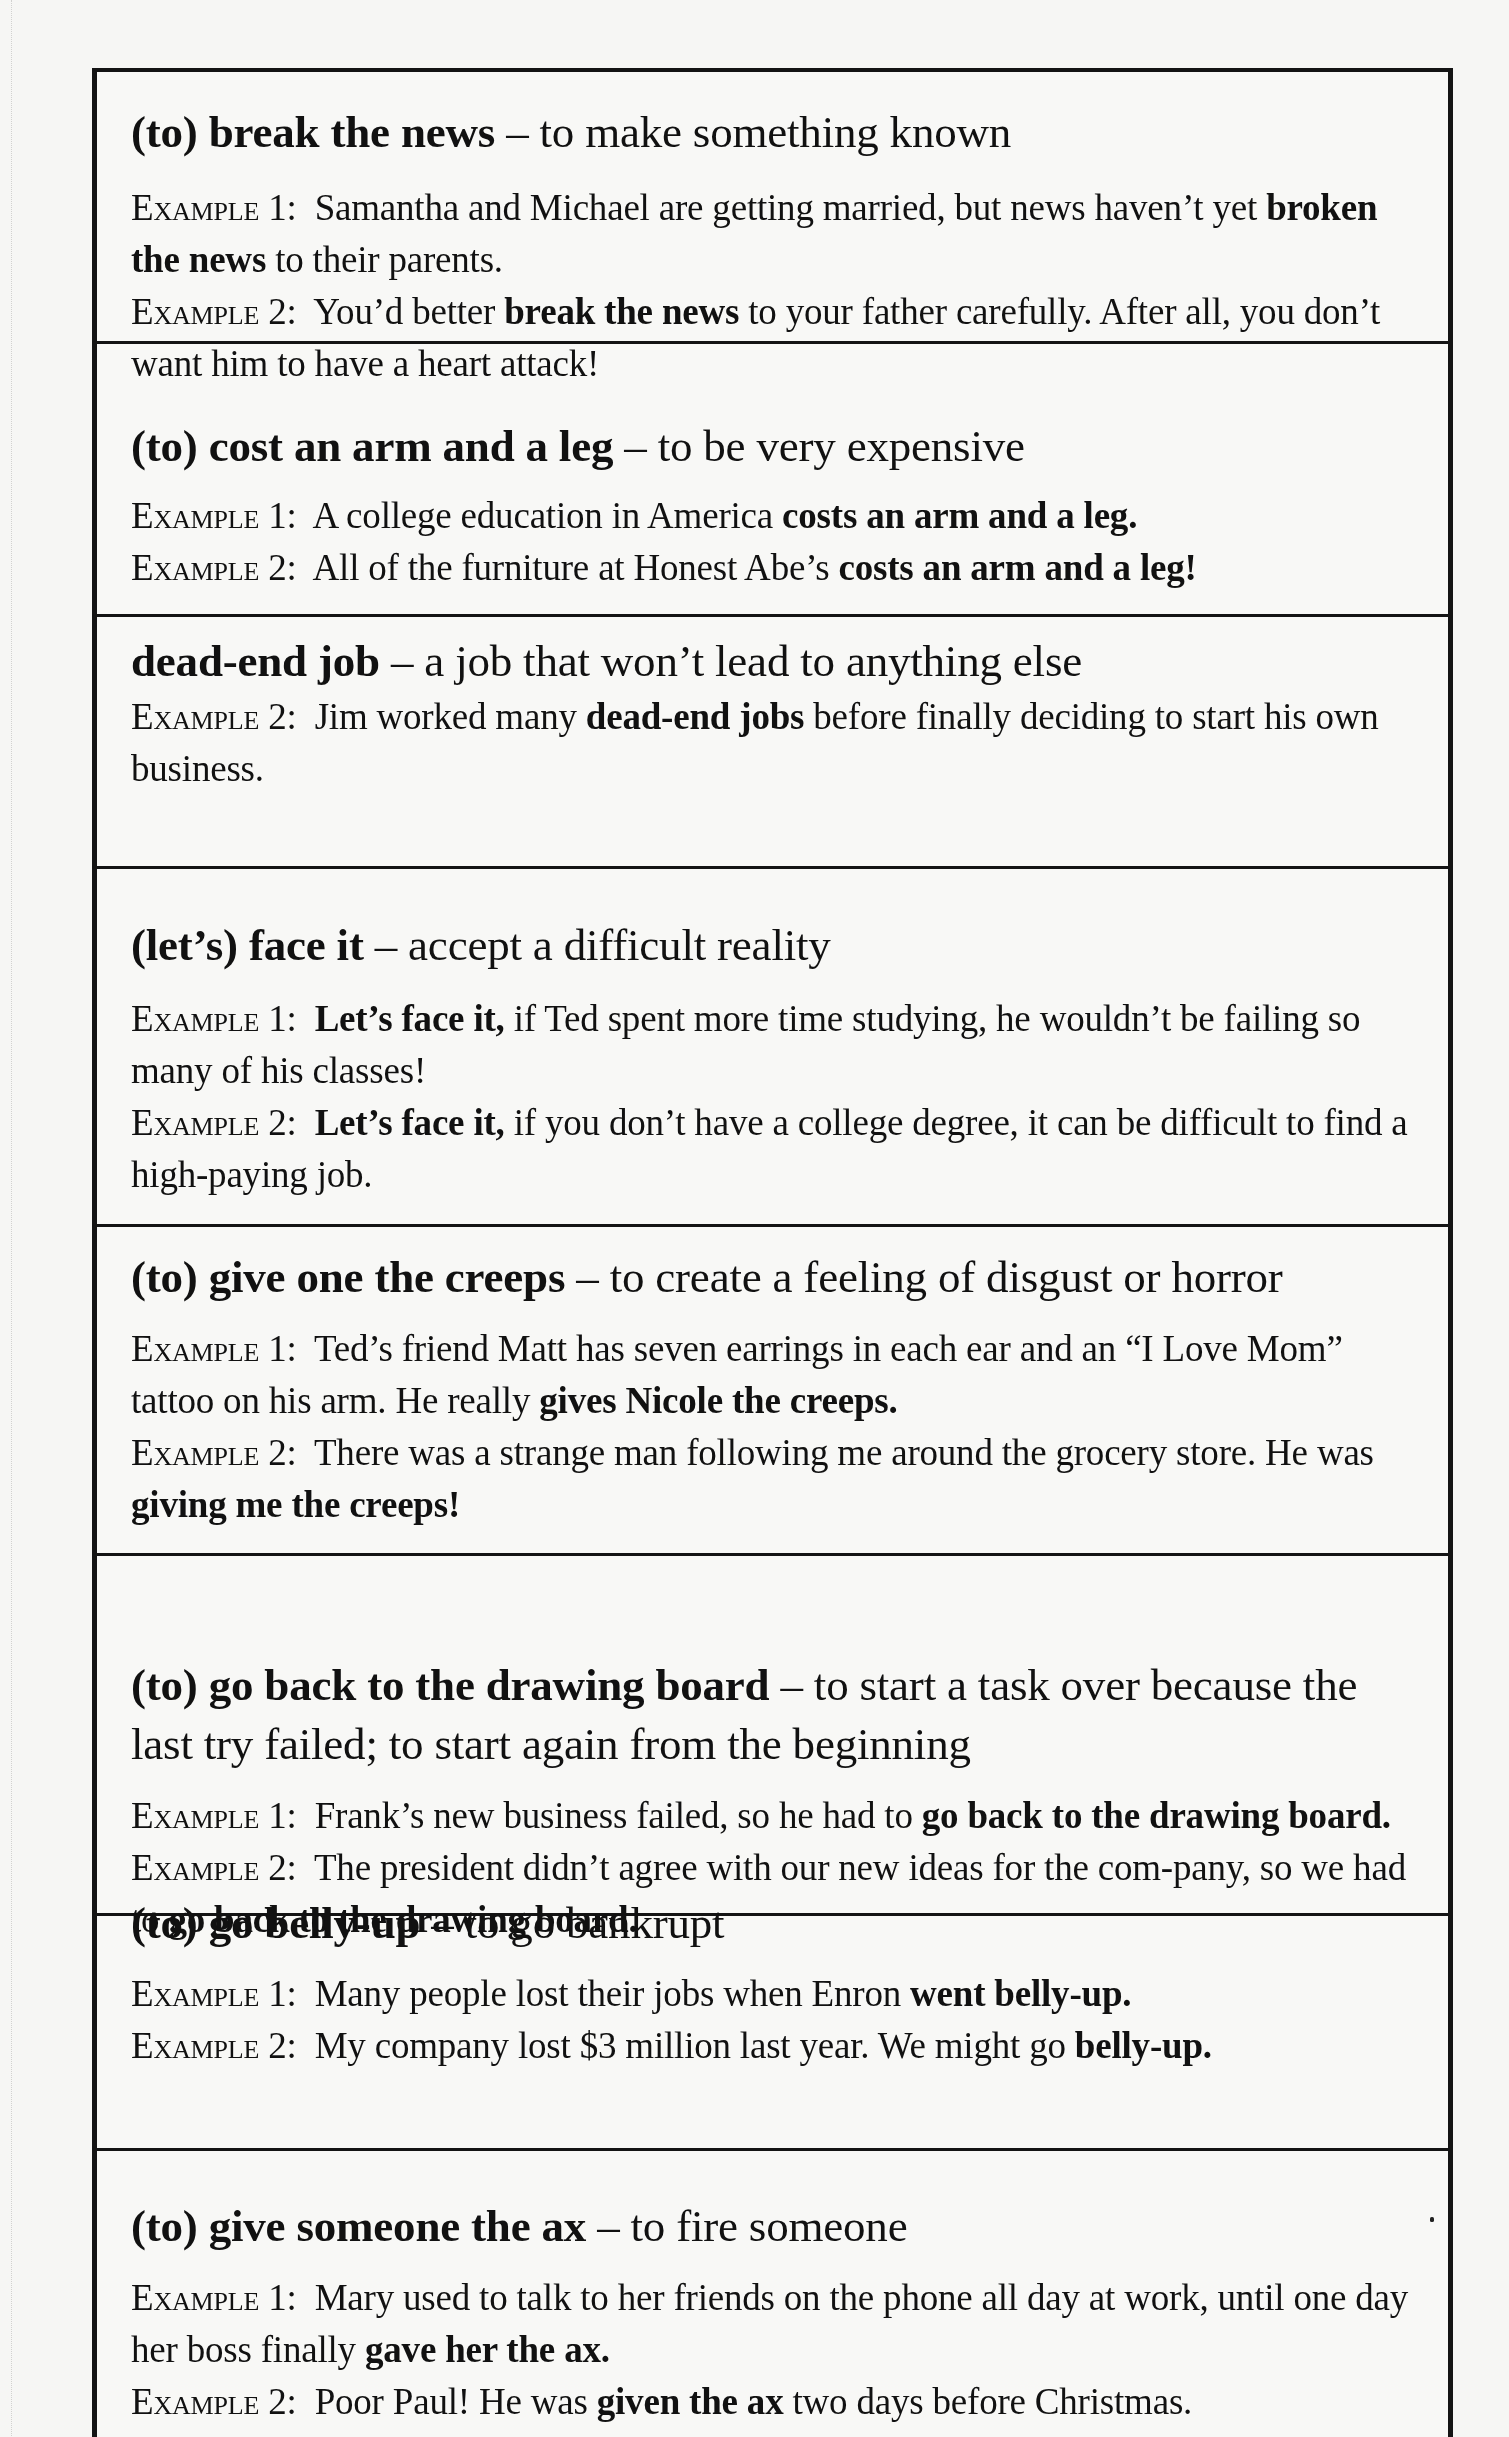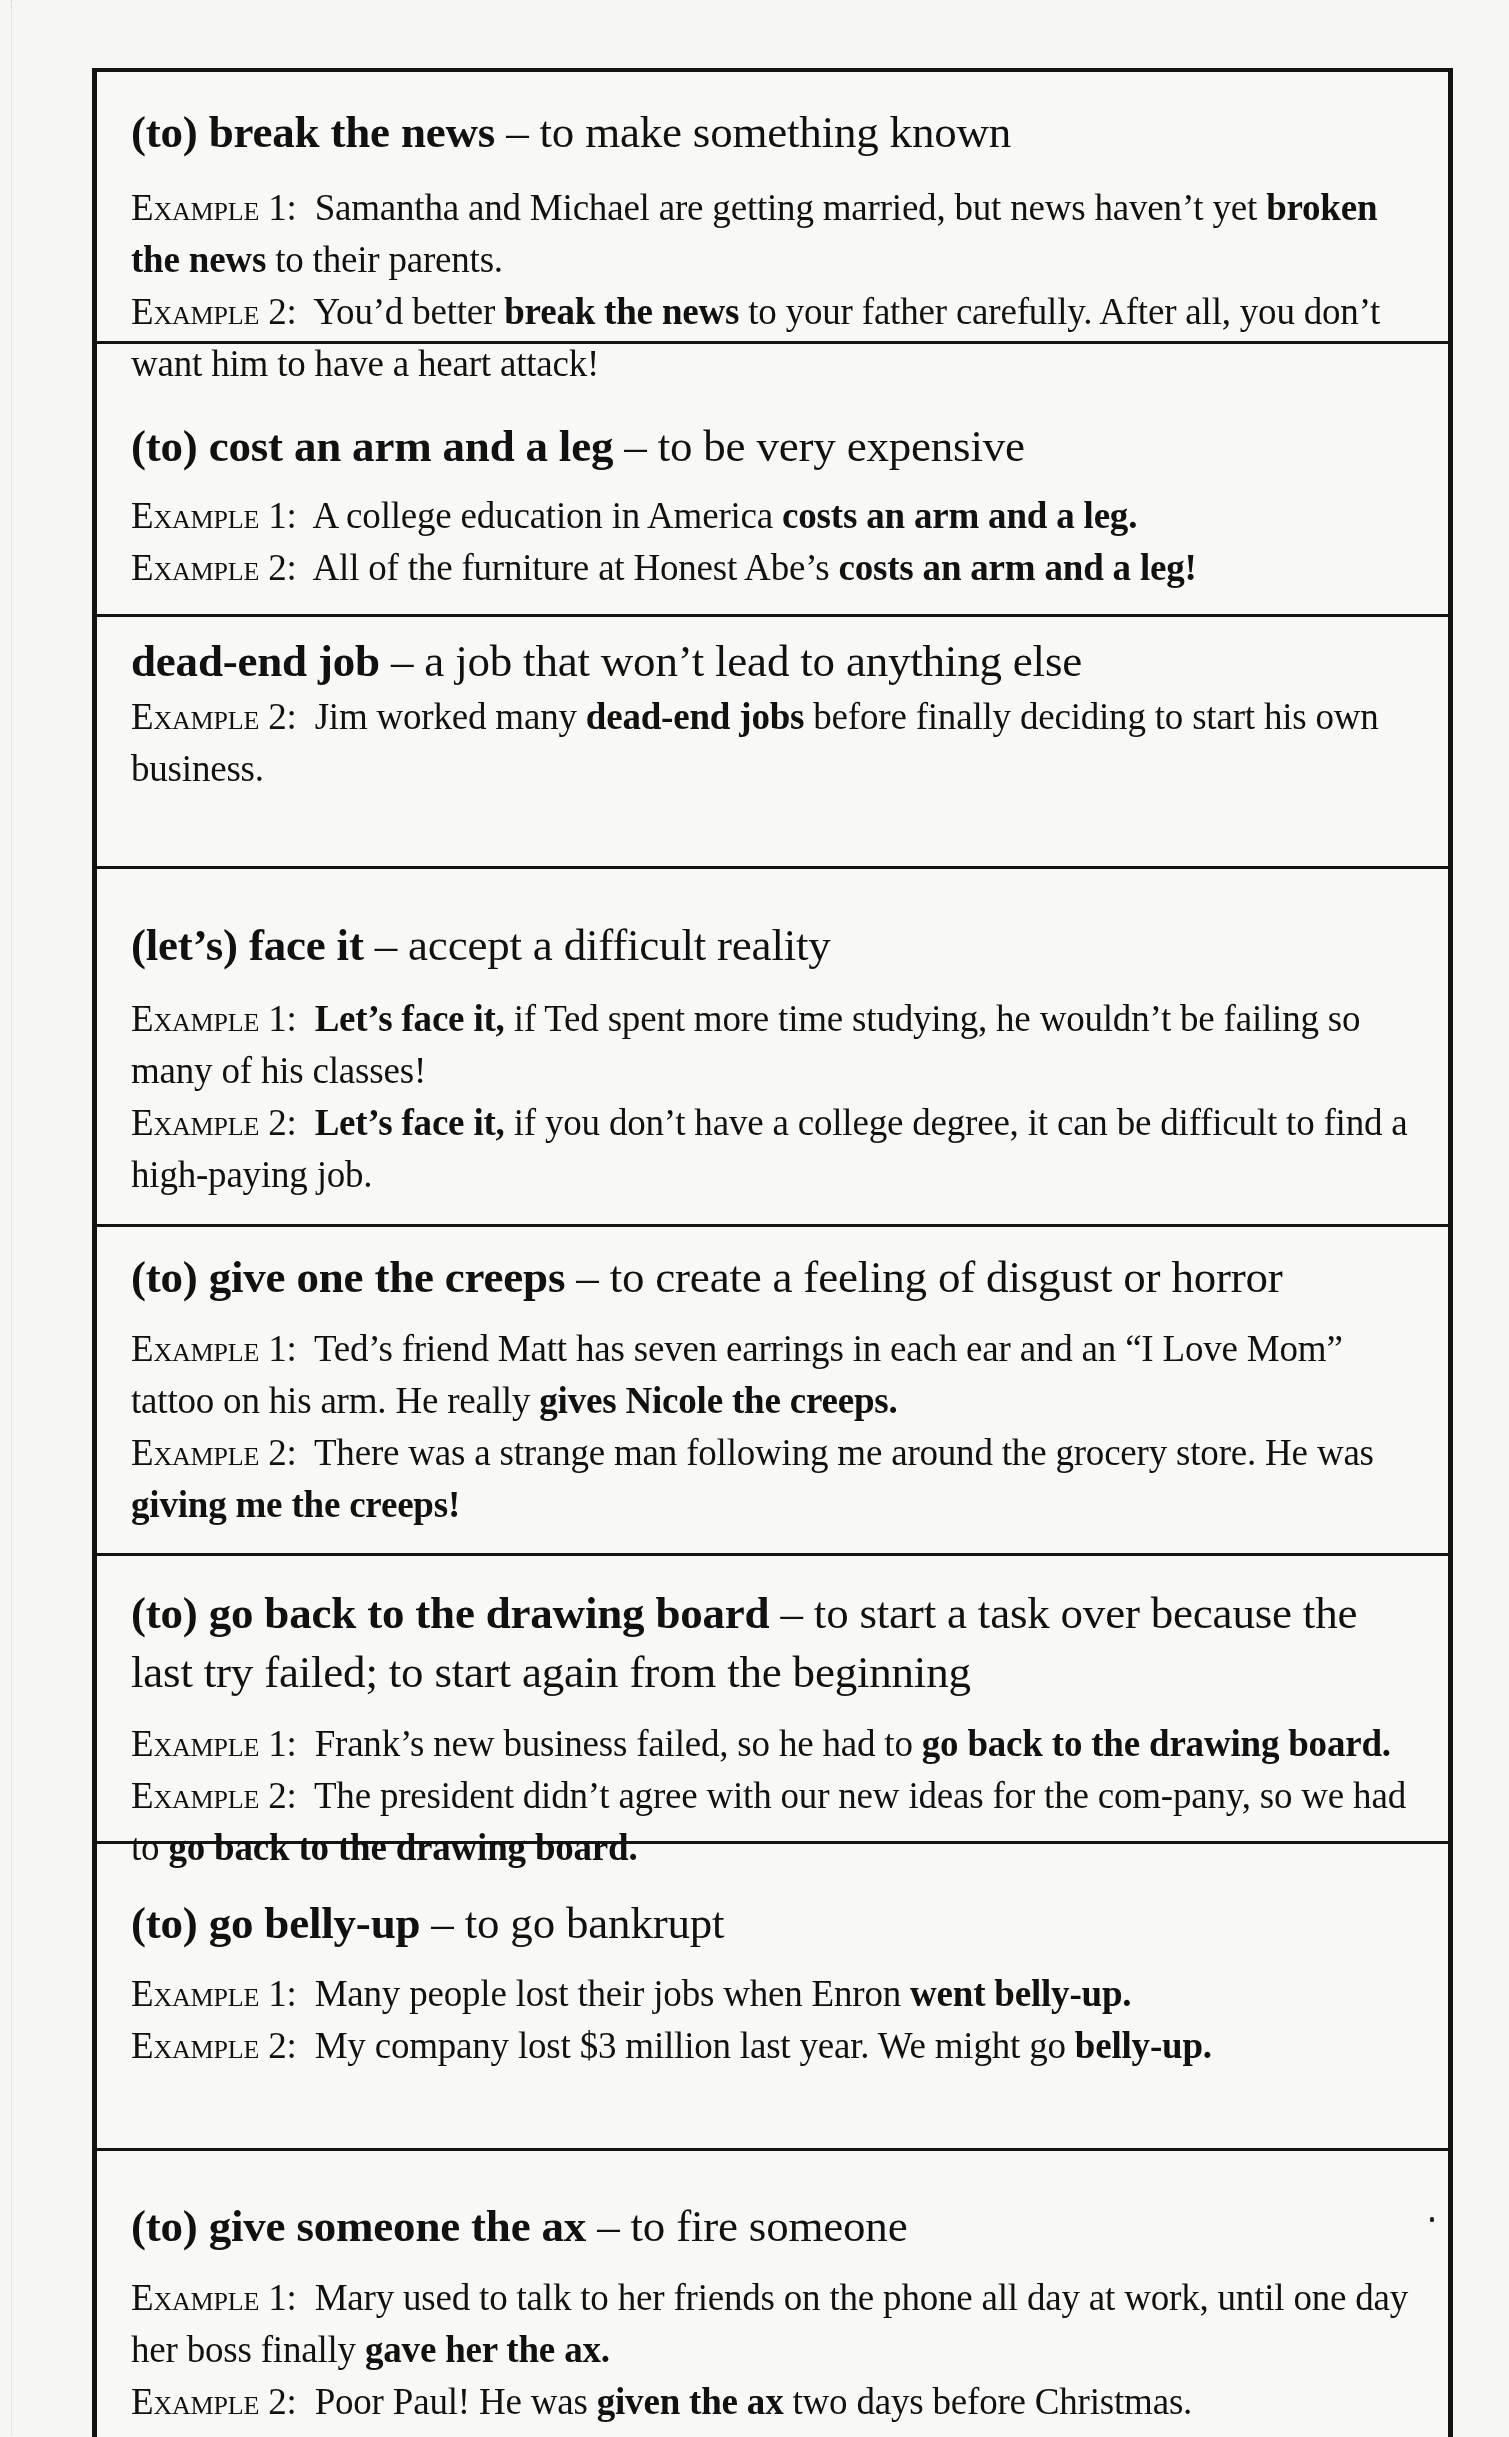--- a/index.html
+++ b/index.html
@@ -52,21 +52,21 @@
     <div class="ex" style="margin-top:18px;"><span class="lbl">Example 1:</span>&nbsp; <span></span><b>Let’s face it,</b><span> if Ted spent more time studying, he wouldn’t be failing so many of his classes!</span></div>
     <div class="ex"><span class="lbl">Example 2:</span>&nbsp; <span></span><b>Let’s face it,</b><span> if you don’t have a college degree, it can be difficult to find a high-paying job.</span></div>
   </div>
 
   <div class="entry" style="top:1155px;height:329px;padding-top:21px;">
     <div class="head"><b>(to) give one the creeps</b><span> – </span><span>to create a feeling of disgust or horror</span></div>
     <div class="ex" style="margin-top:16.3px;"><span class="lbl">Example 1:</span>&nbsp; <span>Ted’s friend Matt has seven earrings in each ear and an “I Love Mom” tattoo on his arm. He really </span><b>gives Nicole the creeps.</b><span></span></div>
     <div class="ex"><span class="lbl">Example 2:</span>&nbsp; <span>There was a strange man following me around the grocery store. He was </span><b>giving me the creeps!</b><span></span></div>
   </div>
 
-  <div class="entry" style="top:1484px;height:288px;padding-top:28px;">
+  <div class="entry" style="top:1556px;height:288px;padding-top:28px;">
     <div class="head"><b>(to) go back to the drawing board</b><span> – </span><span>to start a task over because the last try failed; to start again from the beginning</span></div>
     <div class="ex" style="margin-top:16.3px;"><span class="lbl">Example 1:</span>&nbsp; <span>Frank’s new business failed, so he had to </span><b>go back to the drawing board.</b><span></span></div>
     <div class="ex"><span class="lbl">Example 2:</span>&nbsp; <span>The president didn’t agree with our new ideas for the com-pany, so we had to </span><b>go back to the drawing board.</b><span></span></div>
   </div>
 
   <div class="entry" style="top:1820px;height:259px;padding-top:2px;">
     <div class="head"><b>(to) go belly-up</b><span> – </span><span>to go bankrupt</span></div>
     <div class="ex" style="margin-top:14.6px;"><span class="lbl">Example 1:</span>&nbsp; <span>Many people lost their jobs when Enron </span><b>went belly-up.</b><span></span></div>
     <div class="ex"><span class="lbl">Example 2:</span>&nbsp; <span>My company lost $3 million last year. We might go </span><b>belly-up.</b><span></span></div>
   </div>

